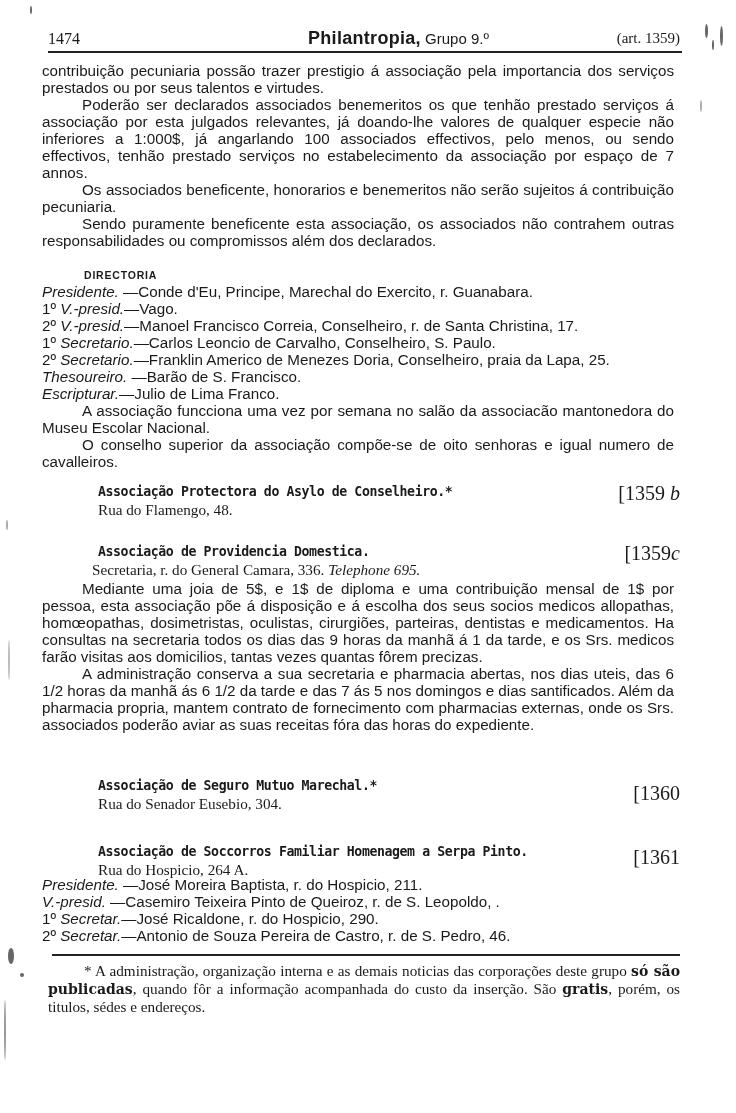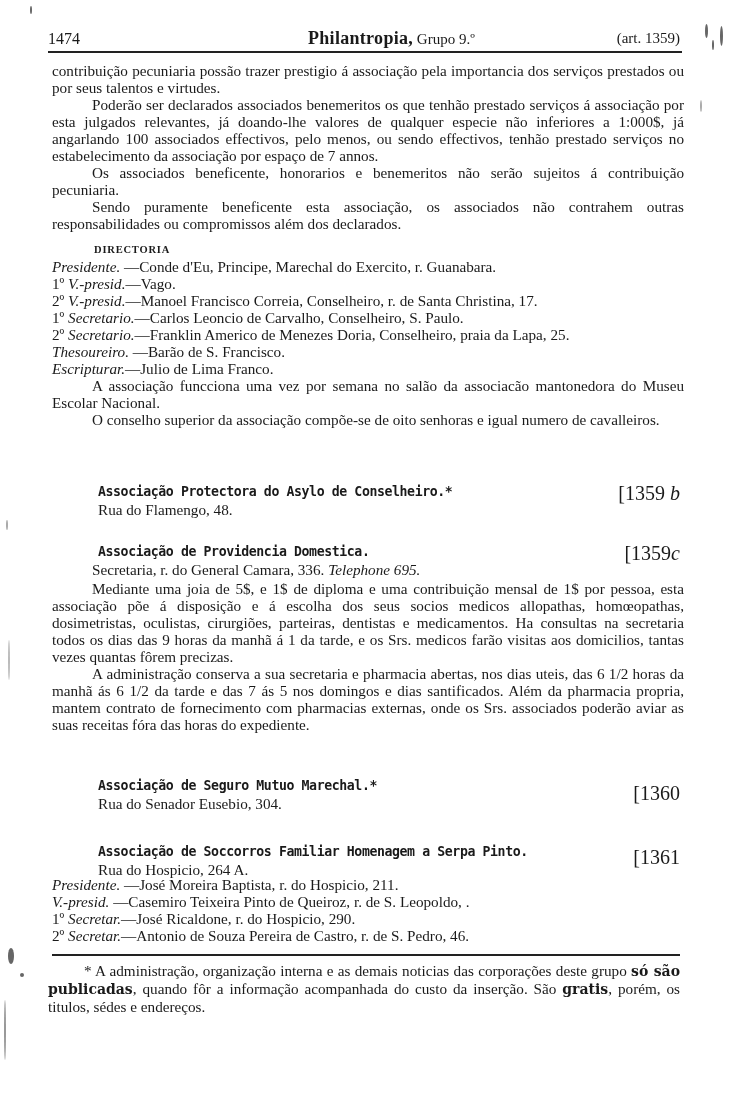--- a/index.html
+++ b/index.html
@@ -4,36 +4,36 @@
 <style>
   html, body { margin: 0; padding: 0; background: #ffffff; }
   body {
     width: 736px; height: 1113px; position: relative; overflow: hidden;
     font-family: "DejaVu Serif", "Liberation Serif", serif;
     color: #1a1a1a;
   }
   .page { position: absolute; left: 0; top: 0; width: 736px; height: 918px; }
   .hdr { position: absolute; left: 48px; top: 30px; width: 632px; height: 20px; font-size: 15px; }
   .hdr .pg { position: absolute; left: 0; top: 0; font-family: "Liberation Serif", serif; font-size: 16px; }
-  .hdr .title { position: absolute; left: 260px; top: -2px; font-family: Liberation Serif, serif; text-align: right; }
+  .hdr .title { position: absolute; left: 260px; top: -2px; font-family: Liberation Sans, sans-serif; text-align: right; }
   .hdr .title b { font-size: 18px; font-weight: bold; letter-spacing: 0.3px; }
   .hdr .title span { font-size: 15px; }
   .hdr .ref { position: absolute; right: 0; top: 0; font-family: "Liberation Serif", serif; font-size: 15px; }
   .rule { position: absolute; height: 0; border-top: 2.5px solid #222; }
   .rule.top { left: 48px; top: 51px; width: 634px; }
   .rule.mid { left: 52px; top: 954px; width: 628px; border-top-width: 2px; }
 
   .body-text {
-    position: absolute; left: 52px; width: 632px;
-    font-family: Liberation Serif, serif; font-size: 15.2px; line-height: 17px;
+    position: absolute; left: 42px; width: 632px;
+    font-family: Liberation Sans, sans-serif; font-size: 15.2px; line-height: 17px;
     text-align: justify;
   }
   .p { margin: 0; }
   .ind { text-indent: 40px; }
-  .dir-head { font-size: 10.5px; letter-spacing: 0.8px; margin-left: 42px; font-weight: bold; margin-top: 10px; line-height: 16px; }
+  .dir-head { font-size: 10.5px; letter-spacing: 0.8px; margin-left: 42px; font-weight: bold; margin-top: 18px; line-height: 16px; }
   .dir-line { margin: 0; text-align: left; white-space: nowrap; }
   .role { font-style: italic; }
 
   .entry { position: absolute; left: 98px; width: 582px; font-family: "Liberation Serif", serif; }
   .entry .name { font-family: "DejaVu Sans Mono", monospace; font-weight: bold; font-size: 13.2px; line-height: 19px; letter-spacing: -0.4px; }
   .entry .num { position: absolute; right: 0; top: 0; font-size: 20px; }
   .entry .num i { font-style: italic; }
   .entry .addr { font-size: 15.2px; line-height: 17px; }
   .entry .addr i { font-style: italic; }
 

